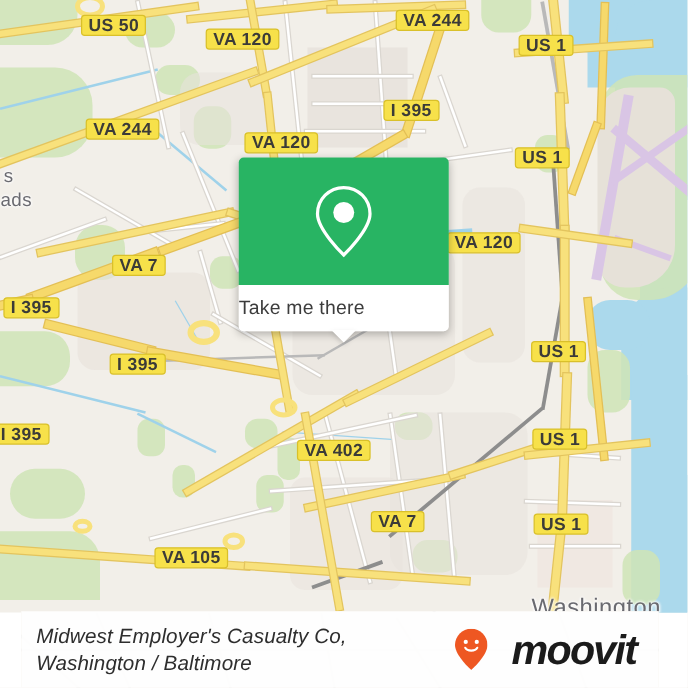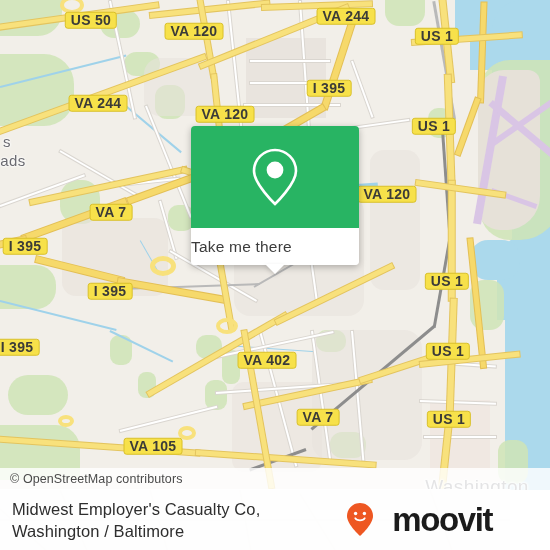--- a/index.html
+++ b/index.html
@@ -110,23 +110,24 @@
     color: #4a4a4a;
     font-size: 12.5px;
     padding: 4px 0 4px 10px;
     z-index: 30;
     letter-spacing: .1px;
   }
 
   
   #footer {
     position: absolute;
-    left: 0; top: 489px; width: 510px; height: 61px;
+    left: 17px; top: 489px; width: 510px; height: 61px;
     background: #ffffff;
     overflow: hidden;
+    font-style: italic;
   }
   #footer-wash {
     position: absolute; left: 0; top: 0; width: 100%; height: 100%;
     background: rgba(255,255,255,.93);
   }
   #footer-inner {
     position: relative;
     height: 100%;
     display: flex; align-items: center; justify-content: space-between;
     padding: 0 12px 0 12px;
@@ -326,21 +327,20 @@
           <path d="M25 4 C13.4 4 4 13.4 4 25 C4 38 25 58 25 58 C25 58 46 38 46 25 C46 13.4 36.6 4 25 4 Z" fill="none" stroke="#ffffff" stroke-width="2.6"></path>
           <circle cx="25" cy="24" r="8.4" fill="#ffffff"></circle>
         </svg>
       </div>
       <div id="card-bottom">
         <span id="card-label">Take me there</span>
         <div id="card-tail"></div>
       </div>
     </div>
 
-    <div id="attribution">© OpenStreetMap contributors</div>
   </div>
 
   <div id="footer">
 
     <div style="position:absolute;inset:0;background:#f2efe9;"></div>
     <div class="wm" style="left:-10px;top:10px;width:160px;height:2px;transform:rotate(42deg);"></div>
     <div class="wm" style="left:60px;top:0;width:150px;height:2px;transform:rotate(66deg);"></div>
     <div class="wm" style="left:150px;top:0;width:120px;height:2px;transform:rotate(74deg);"></div>
     <div class="wm" style="left:240px;top:0;width:120px;height:2px;transform:rotate(80deg);"></div>
     <div class="wm" style="left:330px;top:0;width:110px;height:2px;transform:rotate(-70deg);"></div>

